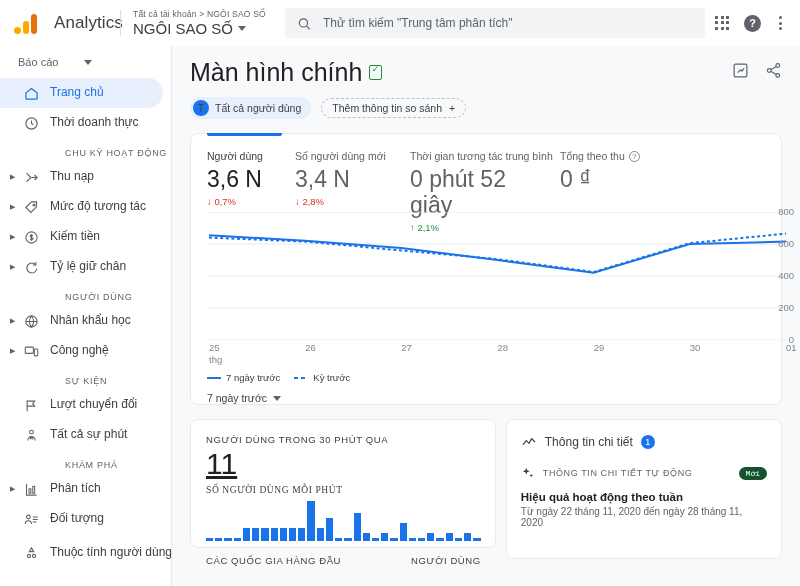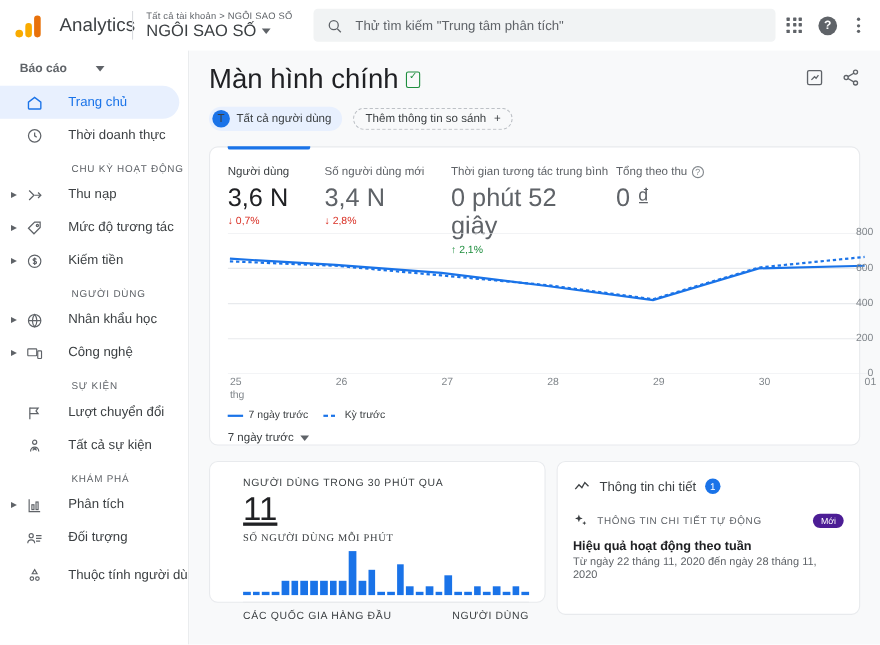--- a/index.html
+++ b/index.html
@@ -53,31 +53,31 @@
                font-weight: bold; }
   .kebab { display: flex; flex-direction: column; gap: 2.5px; padding: 2px 4px; }
   .kebab i { width: 3px; height: 3px; border-radius: 50%; background: #5f6368; }
 
   
   .sidebar {
     position: absolute; left: 0; top: 46px; width: 172px; height: 540px;
     background: #fff; border-right: 1px solid #e8eaed; overflow: hidden;
   }
   .reports-sel { display: flex; align-items: center; gap: 26px; padding: 10px 0 10px 18px;
-                 font-size: 11px; color: #5f6368; font-weight: bold; }
+                 font-size: 11px; color: #5f6368; }
   .nav-item { display: flex; align-items: center; height: 30px; padding-left: 10px;
               font-size: 12px; color: #3c4043; border-radius: 0 16px 16px 0; margin-right: 8px;
               white-space: nowrap; }
   .nav-item.active { background: #e8f0fe; color: #1a73e8; }
   .nav-item.active .nav-ico { color: #1a73e8; }
   .nav-item .arrow { width: 10px; font-size: 7px; color: #5f6368; flex: 0 0 10px; }
   .nav-ico { width: 22px; flex: 0 0 22px; display: flex; align-items: center; justify-content: center;
              color: #5f6368; }
   .nav-ico svg { display: block; }
-  .nav-label { margin-left: 20px; line-height: 1.15; }
+  .nav-label { margin-left: 8px; line-height: 1.15; }
   .nav-item.two-line { height: 38px; align-items: center; }
   .sect { font-size: 9px; letter-spacing: .7px; color: #5f6368; padding: 10px 0 4px 20px;
           text-transform: uppercase; margin-left: 45px; }
 
   
   .main { position: absolute; left: 172px; top: 46px; width: 628px; height: 540px;
           background: #f8f9fa; overflow: hidden; }
   .page-head { display: flex; align-items: flex-start; padding: 12px 18px 0 18px; }
   .page-title { font-size: 25px; color: #202124; display: flex; align-items: center; gap: 7px; }
   .doc-icon { width: 13px; height: 15px; border: 1.5px solid #1e8e3e; border-radius: 2px;
@@ -128,40 +128,40 @@
   .legend { position: absolute; left: 16px; top: 238px; display: flex; gap: 14px; align-items: center; }
   .lg { display: flex; align-items: center; gap: 5px; font-size: 9.5px; color: #3c4043; }
   .lg-line { width: 14px; height: 2px; background: #1a73e8; }
   .lg-dash { width: 14px; height: 2px; background: repeating-linear-gradient(to right,
              #1a73e8 0 4px, transparent 4px 7px); }
   .range-sel { position: absolute; left: 16px; top: 258px; display: flex; align-items: center;
                gap: 6px; font-size: 10.5px; color: #3c4043; }
 
   
   .bottom-row { display: flex; gap: 10px; padding: 14px 18px 0 18px; }
-  .card-rt { width: 310px; height: 129px; padding: 14px 14px 0 30px; position: relative; }
+  .card-rt { width: 310px; height: 129px; padding: 14px 14px 0 15px; position: relative; }
   .card-ins { width: 280px; height: 140px; padding: 14px 14px 0 14px; position: relative; }
 
   .rt-head { font-size: 9.5px; letter-spacing: .6px; color: #3c4043; text-transform: uppercase; }
   .rt-big { font-size: 30px; color: #202124; margin-top: 3px; line-height: 1.05; text-decoration: underline; }
   .rt-sub { font-size: 9.5px; letter-spacing: .6px; color: #3c4043; text-transform: uppercase;
             margin-top: 5px; font-family: Liberation Serif, serif; }
   .rt-bars { margin-top: 6px; height: 40px; display: flex; align-items: flex-end; gap: 2px; }
   .rt-bars i { flex: 1 1 auto; background: #1a73e8; display: block; min-height: 2px; }
   .rt-foot { display: flex; justify-content: space-between; border-top: 1px solid #e8eaed;
              margin-top: 6px; padding-top: 7px; font-size: 9.5px; letter-spacing: .6px;
              color: #3c4043; text-transform: uppercase; }
 
   .ins-head { display: flex; align-items: center; gap: 8px; font-size: 12px; color: #3c4043; }
   .ins-badge { width: 14px; height: 14px; border-radius: 50%; background: #1a73e8; color: #fff;
                font-size: 9px; display: flex; align-items: center; justify-content: center; }
   .ins-auto { display: flex; align-items: center; gap: 8px; margin-top: 16px; }
   .ins-auto-label { font-size: 9px; letter-spacing: .6px; color: #5f6368; text-transform: uppercase; }
-  .new-badge { margin-left: auto; background: #4c1d95; color: #fff; font-size: 8px;
-               border-radius: 8px; padding: 2px 7px; }
+  .new-badge { margin-left: auto; background: #14532d; color: #fff; font-size: 8px;
+               border-radius: 8px; padding: 2px 7px; font-family: Liberation Mono, monospace; }
   .ins-title { font-size: 11.5px; color: #202124; font-weight: bold; margin-top: 11px; }
   .ins-date { font-size: 10px; color: #5f6368; margin-top: 3px; }
 </style>
 </head>
 <body>
 
 <div class="topbar">
   <div class="logo-wrap">
     <div class="ga-logo">
       <span class="b1"></span>
@@ -263,20 +263,30 @@
     <span class="nav-ico">
       <svg width="15" height="15" viewBox="0 0 24 24" fill="none" stroke="currentColor" stroke-width="1.7">
         <circle cx="12" cy="12" r="9"></circle>
           <path d="M14.5 9.5c-.6-1-1.6-1.4-2.5-1.4-1.3 0-2.3.7-2.3 1.8 0 2.4 5 1.3 5 3.8 0 1.2-1.1 1.9-2.4 1.9-1.1 0-2.1-.5-2.6-1.4"></path>
           <path d="M12 6.5v11"></path>
       </svg>
     </span>
     <span class="nav-label">Kiếm tiền</span>
   </div>
 
+  <div class="nav-item">
+    <span class="arrow">▶</span>
+    <span class="nav-ico">
+      <svg width="15" height="15" viewBox="0 0 24 24" fill="none" stroke="currentColor" stroke-width="1.8">
+        <path d="M19 8a8 8 0 1 0 1.5 6"></path>
+          <path d="M19 3v5h-5"></path>
+      </svg>
+    </span>
+    <span class="nav-label">Tỷ lệ giữ chân</span>
+  </div>
 
   <div class="sect">NGƯỜI DÙNG</div>
 
   <div class="nav-item">
     <span class="arrow">▶</span>
     <span class="nav-ico">
       <svg width="15" height="15" viewBox="0 0 24 24" fill="none" stroke="currentColor" stroke-width="1.7">
         <circle cx="12" cy="12" r="9"></circle>
           <path d="M3 12h18"></path>
           <path d="M12 3a14 14 0 0 1 0 18a14 14 0 0 1 0-18z"></path>
@@ -311,21 +321,21 @@
 
   <div class="nav-item">
     <span class="arrow"></span>
     <span class="nav-ico">
       <svg width="15" height="15" viewBox="0 0 24 24" fill="none" stroke="currentColor" stroke-width="1.7">
         <circle cx="12" cy="6.5" r="3"></circle>
           <path d="M6 20c0-4 3-6.5 6-6.5s6 2.5 6 6.5"></path>
           <path d="M9 14l6 4M15 14l-6 4"></path>
       </svg>
     </span>
-    <span class="nav-label">Tất cả sự kiện</span>
+    <span class="nav-label">Tất cả sự phút</span>
   </div>
 
   <div class="sect">KHÁM PHÁ</div>
 
   <div class="nav-item">
     <span class="arrow">▶</span>
     <span class="nav-ico">
       <svg width="15" height="15" viewBox="0 0 24 24" fill="none" stroke="currentColor" stroke-width="1.7">
         <path d="M4 3v18h16"></path>
           <rect x="8" y="11" width="3" height="7"></rect>

